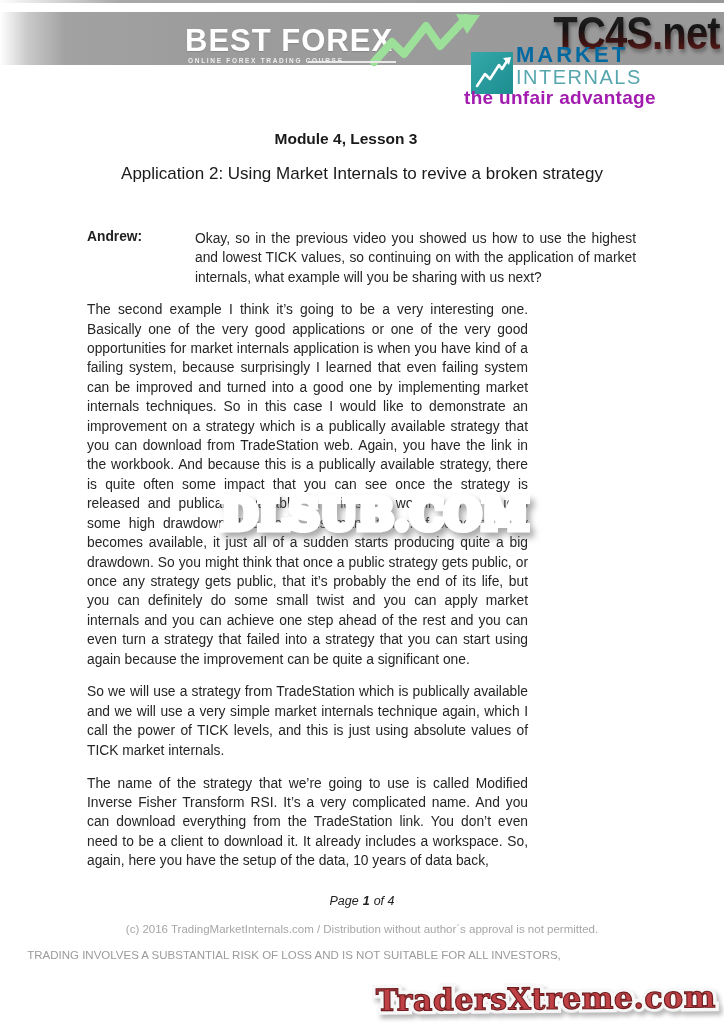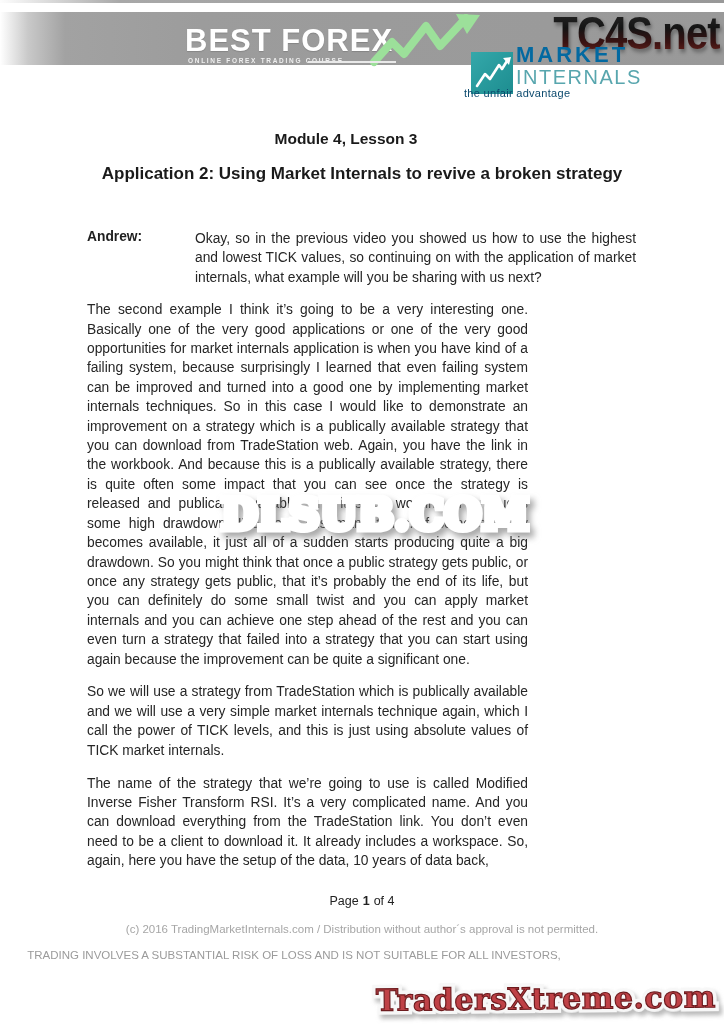--- a/index.html
+++ b/index.html
@@ -63,32 +63,32 @@
     font-size: 22px; font-weight: bold; color: #0369a1; letter-spacing: 3px;
     white-space: nowrap;
   }
   .mi-internals {
     position: absolute; left: 516px; top: 66px;
     font-size: 20px; font-weight: normal; color: #58a6ae; letter-spacing: 1.5px;
     white-space: nowrap;
   }
   .mi-tagline {
     position: absolute; left: 464px; top: 87px;
-    font-size: 11px; font-weight: 400; color: #0c4a6e; letter-spacing: 0.3px;
+    font-size: 19px; font-weight: 700; color: #a21caf; letter-spacing: 0.3px;
     white-space: nowrap;
   }
 
   
   .doc-title {
     position: absolute; top: 130px; left: 0; width: 692px;
     text-align: center; font-size: 15.5px; font-weight: bold; color: #1a1a1a;
   }
   .doc-subtitle {
     position: absolute; top: 164px; left: 0; width: 724px;
-    text-align: center; font-size: 17px; font-weight: bold; color: #1a1a1a;
+    text-align: center; font-size: 17px; font-weight: normal; color: #1a1a1a;
   }
   .dialogue {
     position: absolute; top: 229px; left: 87px; width: 550px;
   }
   .dlg-row { display: flex; margin-bottom: 13px; }
   .dlg-speaker {
     flex: none; width: 108px;
     font-size: 13.8px; font-weight: bold; color: #1f1f1f;
   }
   .dlg-text { width: 441px; }
@@ -123,21 +123,21 @@
     content: attr(data-text);
     position: absolute; left: 0; top: 0; z-index: -1;
     -webkit-text-stroke: 8px #f7f7f7; color: #f7f7f7;
     filter: drop-shadow(3px 4px 2px rgba(130,130,130,0.55));
   }
 
   
   .page-num {
     position: absolute; top: 894px; left: 0; width: 724px;
     display: flex; justify-content: center; gap: 4px;
-    font-size: 12.5px; color: #222222;
+    font-size: 12.5px; color: #222222; font-style: italic;
   }
   .page-num .bold { font-weight: bold; }
   .copyright {
     position: absolute; top: 923px; left: 0; width: 724px;
     text-align: center; font-size: 11.5px; color: #a6a6a6;
   }
   .disclaimer {
     position: absolute; top: 947px; left: 0; width: 588px;
     text-align: center; font-size: 11.5px; line-height: 16px; color: #9b9b9b;
   }

